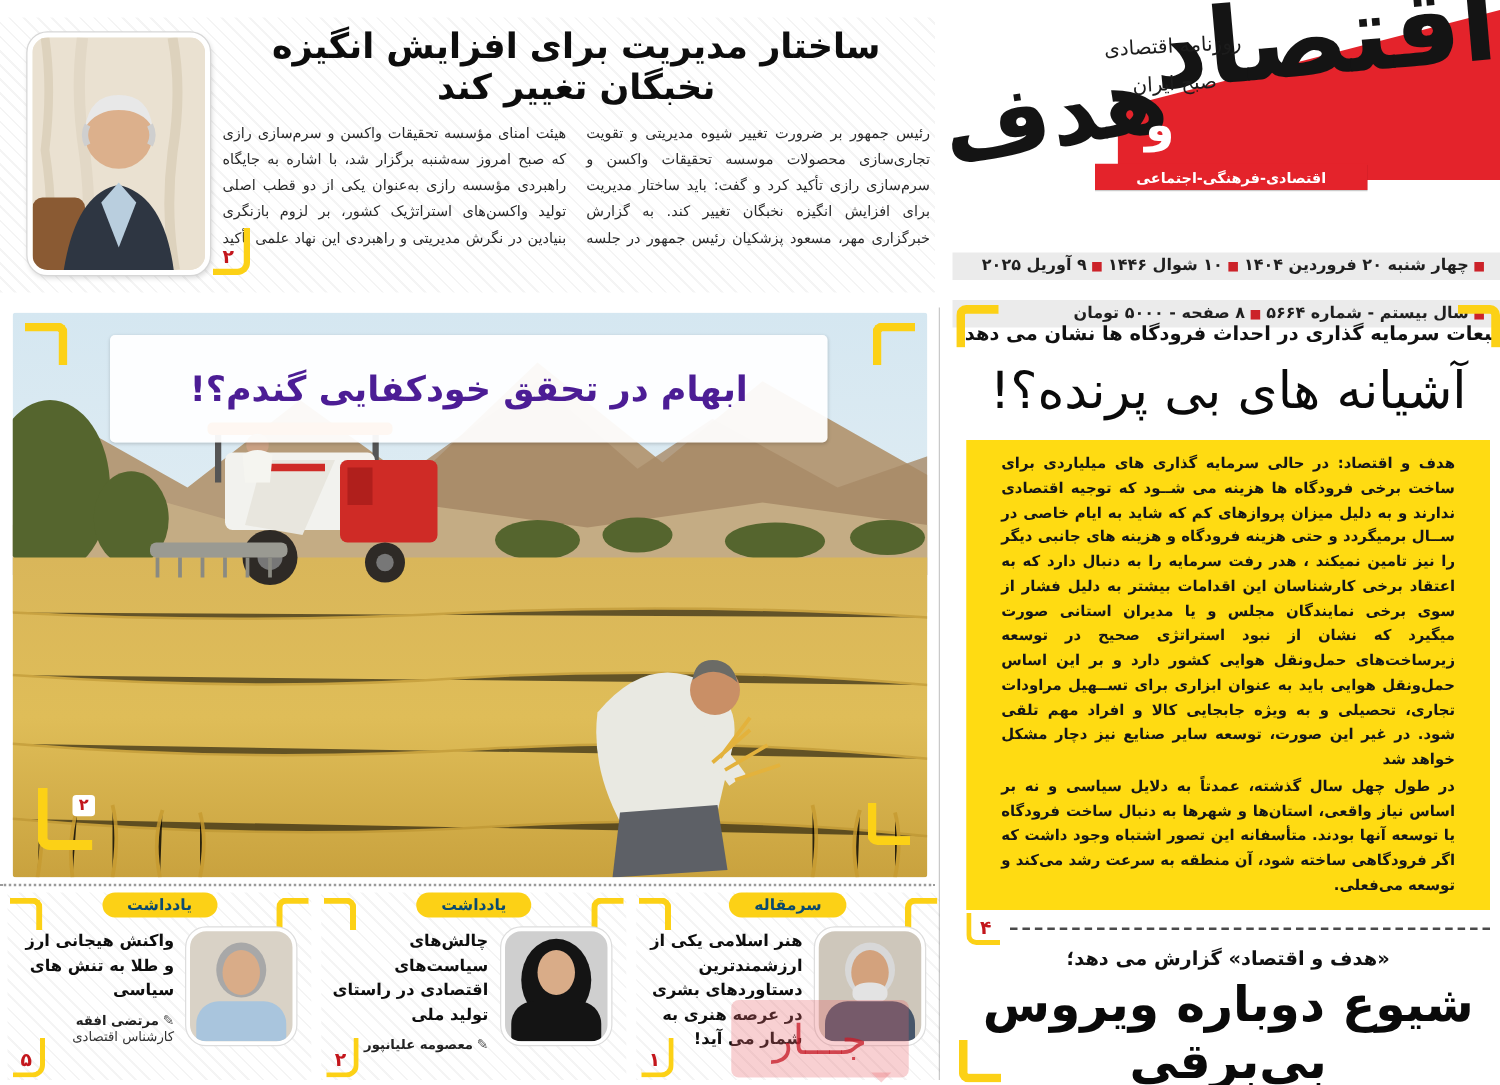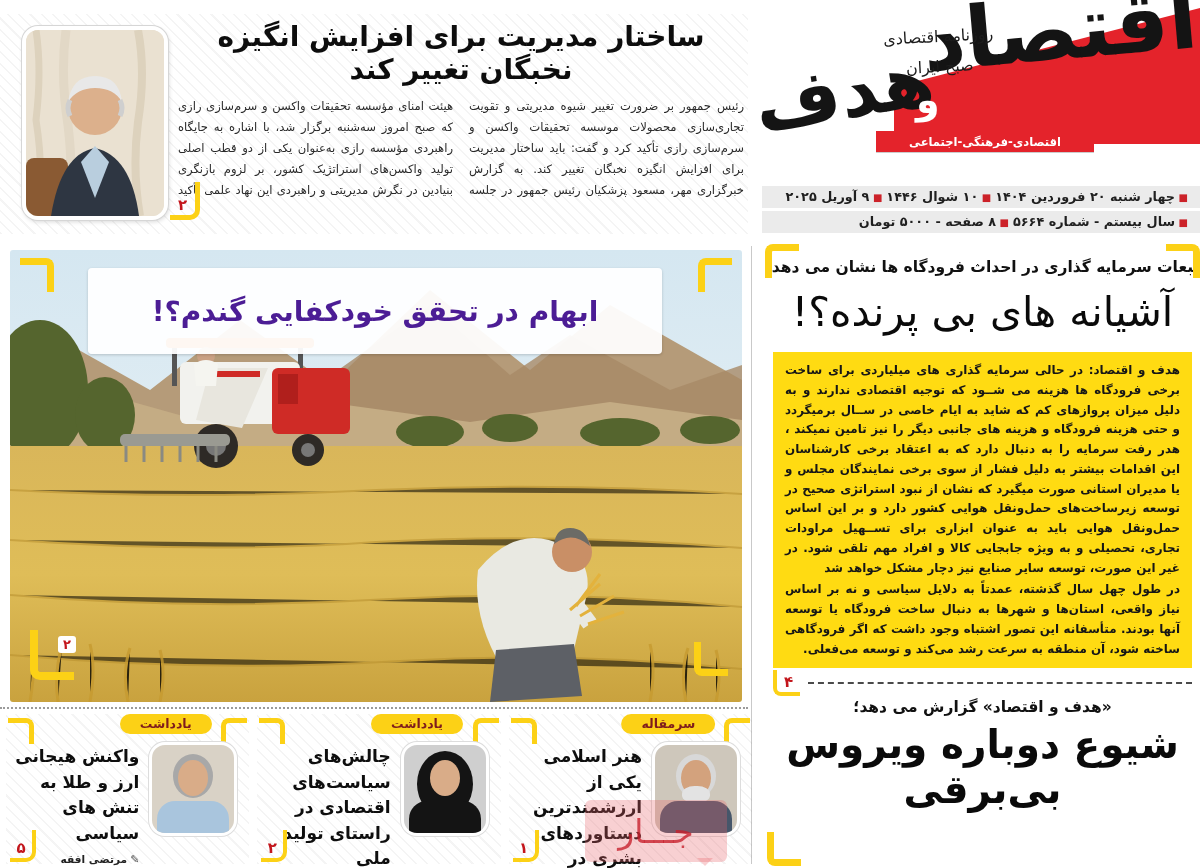--- a/index.html
+++ b/index.html
@@ -30,21 +30,21 @@
 
   
   .masthead { position:absolute; left:756px; top:0; width:444px; height:170px; }
   .m-red { position:absolute; left:138px; top:8px; width:306px; height:136px; background:#e4232b; clip-path:polygon(0 58%, 100% 0, 100% 100%, 0 100%); }
   .m-eghtesad { position:absolute; right:2px; top:-16px; font-size:84px; font-weight:900; color:#141414; transform:rotate(-5deg); line-height:1.1; }
   .m-hadaf { position:absolute; left:-2px; top:52px; font-size:74px; font-weight:900; color:#141414; transform:rotate(-9deg); line-height:1.1; }
   .m-vav { position:absolute; left:160px; top:78px; font-size:38px; font-weight:900; color:#fff; }
   .m-tagline { position:absolute; left:108px; top:22px; width:150px; text-align:center; font-size:16px; color:#1c1c1c; transform:rotate(-3deg); line-height:1.9; font-weight:500; }
   .m-band { position:absolute; left:120px; top:131px; width:218px; height:21px; background:#e4232b; color:#fff; font-size:11.5px; font-weight:bold; display:flex; align-items:center; justify-content:center; box-shadow:0 1px 0 rgba(0,0,0,0.2); }
   .datebars { position:absolute; left:762px; top:186px; width:438px; }
-  .dbar { background:#ebebeb; padding:3px 12px 4px 8px; margin-bottom:3px; font-size:12.8px; font-weight:bold; color:#1f1f1f; text-align:right; white-space:nowrap; }
+  .dbar { background:#ebebeb; padding:3px 12px 4px 8px; margin-bottom:3px; font-size:12.8px; font-weight:bold; color:#1f1f1f; text-align:right; white-space:nowrap;margin-top:16px; }
   .dbar .seg { margin-left:4px; }
   .dbar .seg::before { content:"■ "; color:#cc2229; font-size:10px; }
 
   
   .lead { position:absolute; left:10px; top:250px; width:732px; height:452px; border-radius:3px; overflow:hidden; }
   .lead svg { display:block; }
   .lead-box { position:absolute; left:78px; top:18px; width:574px; height:86px; background:rgba(255,255,255,0.94); border-radius:4px; display:flex; align-items:center; justify-content:center; box-shadow:0 1px 3px rgba(0,0,0,0.18); }
   .lead-box span { font-size:28px; font-weight:800; color:#4c1d95; }
   .lead .cb.tl { left:10px; top:8px; }
   .lead .cb.tr { right:10px; top:8px; }
@@ -56,42 +56,42 @@
   .vdiv { position:absolute; left:751px; top:246px; width:1px; height:618px; background:#c9c9c9; }
 
   
   .rcol { position:absolute; left:765px; top:242px; width:435px; height:626px; }
   .rcol .cb.tl { right:0; top:2px; left:auto; }
   .rcol .cb.tr { left:0; top:2px; right:auto; }
   .rcol .cb.brc { position:absolute; left:2px; bottom:2px; width:34px; height:34px; border:7px solid #fcd116; border-right:none; border-top:none; border-radius:0 0 0 8px; }
   .r-kicker { text-align:center; font-weight:bold; font-size:15.5px; color:#111; }
   .k1 { padding-top:16px; }
   .r-h1 { text-align:center; font-size:41px; font-weight:400; color:#0a0a0a; margin:12px 0 16px; letter-spacing:-1px; }
-  .yellowblock { background:#ffdb12; margin:0 8px; padding:9px 12px; font-size:11.9px; font-weight:bold; line-height:1.66; text-align:justify; color:#161616; }
+  .yellowblock { background:#ffdb12; margin:0 8px; padding:9px 28px; font-size:11.9px; font-weight:bold; line-height:1.66; text-align:justify; color:#161616; }
   .yellowblock p + p { margin-top:2px; }
   .r-h2 { text-align:center; font-size:39px; font-weight:800; color:#0a0a0a; margin:6px 0 10px; letter-spacing:-1px; }
 
   
   .bottom { position:absolute; left:6px; top:714px; width:746px; height:150px; display:flex; gap:8px; }
   .bbox { position:relative; flex:1; padding:4px 6px; }
   .bbox .cb.small.tl { left:2px; top:4px; }
   .bbox .cb.small.tr { right:2px; top:4px; }
-  .badge { position:absolute; top:0; left:50%; transform:translateX(-50%); background:#fcd116; border-radius:12px; padding:2px 20px 3px; font-size:12.5px; font-weight:bold; color:#7f1d1d; white-space:nowrap;margin-left:38px; }
+  .badge { position:absolute; top:0; left:50%; transform:translateX(-50%); background:#fcd116; border-radius:12px; padding:2px 20px 3px; font-size:12.5px; font-weight:bold; color:#0c4a6e; white-space:nowrap; }
   .brow { display:flex; direction:rtl; height:100%; }
   .bphoto { width:88px; height:94px; border-radius:16px; margin:24px 6px 0 8px; position:relative; overflow:hidden; border:3px solid #fff; box-shadow:0 0 0 1px #ddd; background:var(--bg,#d8d0c4); flex:none; }
   .ph-hair { position:absolute; top:9px; left:50%; transform:translateX(-50%); width:40px; height:44px; border-radius:50%; background:var(--hair,#999); }
   .ph-head { position:absolute; top:15px; left:50%; transform:translateX(-50%); width:30px; height:36px; border-radius:50%; background:var(--skin,#d8ab8c); }
   .ph-body { position:absolute; bottom:0; left:50%; transform:translateX(-50%); width:72px; height:32px; border-radius:18px 18px 0 0; background:var(--shirt,#888); }
   [data-photo="gray-haired-man"] { --bg:#d9d2c6; --hair:#a8a8a8; --skin:#d9ac88; --shirt:#a9c5dd; }
   [data-photo="woman-hijab"] { --bg:#cfcfcf; --hair:#141414; --skin:#d9ac88; --shirt:#141414; }
   [data-photo="woman-hijab"] .ph-hair { width:56px; height:66px; top:6px; }
   [data-photo="elder-bearded-man"] { --bg:#cec7bb; --hair:#d8d8d8; --skin:#d3a27d; --shirt:#46566a; }
   [data-photo="elder-bearded-man"] .ph-head::after { content:""; position:absolute; left:1px; right:1px; bottom:-7px; height:17px; border-radius:45%; background:#e3e3e3; }
   .btext { flex:1; padding:26px 2px 0 2px; }
-  .bheadline { font-size:17px; font-weight:800; color:#0e0e0e; line-height:1.5; }
+  .bheadline { font-size:13px; font-weight:800; color:#0e0e0e; line-height:1.5; }
   .bauthor { margin-top:7px; font-size:10.6px; font-weight:bold; color:#222; }
   .bauthor .pen { font-size:11px; margin-left:3px; color:#555; }
   .brole { font-size:10.6px; color:#333; margin-top:1px; }
   .bbox .pmark { left:4px; bottom:2px; top:auto; width:26px; height:32px; border-right-width:4px; border-bottom-width:4px; }
 
   
   .wm { position:absolute; left:585px; top:800px; width:142px; height:62px; background:rgba(233,98,106,0.30); border-radius:6px; display:flex; align-items:center; justify-content:center; z-index:5; }
   .wm::after { content:""; position:absolute; right:14px; bottom:-12px; border:8px solid transparent; border-top-color:rgba(233,98,106,0.30); }
   .wm span { color:rgba(198,30,42,0.78); font-size:33px; font-weight:400; letter-spacing:2px; }
 </style>

